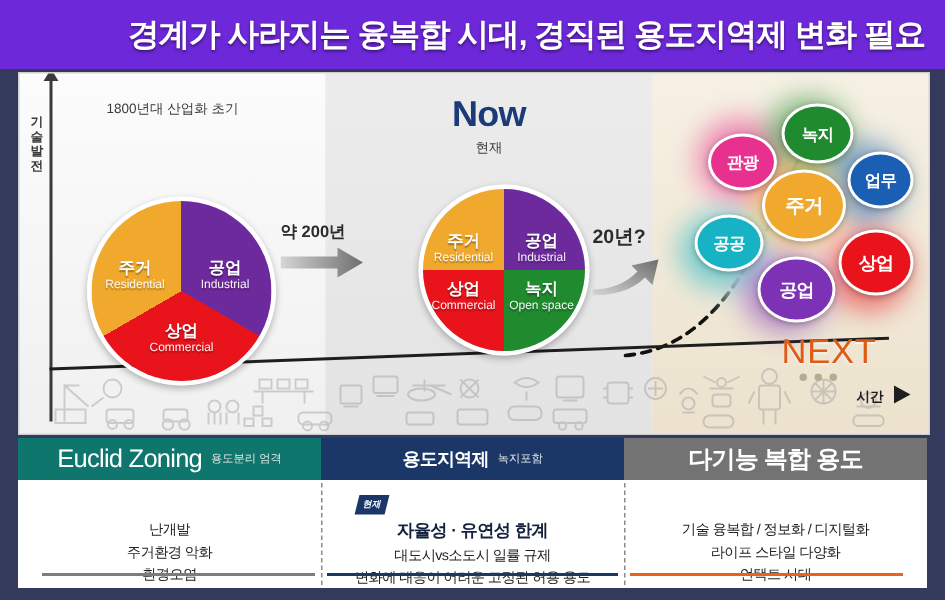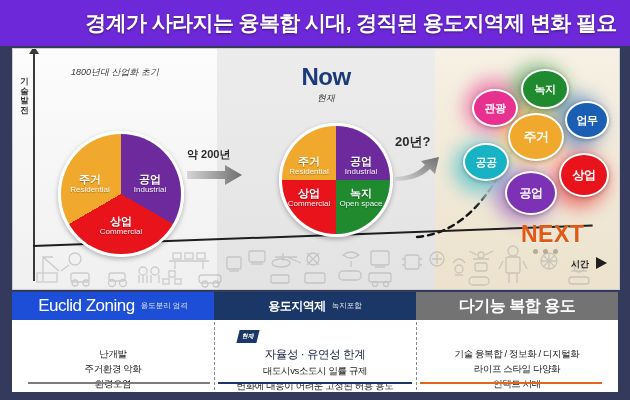--- a/index.html
+++ b/index.html
@@ -60,21 +60,21 @@
     border-top:6px solid transparent;border-bottom:6px solid transparent;
     border-left:11px solid #1e1e1e;
   }
   .axis-x-label{
     position:absolute;right:30px;bottom:18px;font-size:9px;color:#1f1f1f;font-weight:bold;
   }
 
   
   .era-head{position:absolute;text-align:center;width:100%;}
   .era-title{font-weight:bold;letter-spacing:-0.5px;}
-  .era-sub{font-size:9px;color:#3b3b3b;margin-top:1px;font-style:italic;}
+  .era-sub{font-size:9px;color:#3b3b3b;margin-top:1px;}
   .t1800{font-size:26px;color:#4a4a4a;}
   .tnow{font-size:24px;color:#1b3a7a;}
 
   
   .pie{position:absolute;border-radius:50%;box-shadow:0 2px 5px rgba(0,0,0,.28);
        border:3px solid #ffffff;overflow:hidden;}
   .slice{position:absolute;left:0;top:0;width:100%;height:100%;}
   .slice-label{
     position:absolute;text-align:center;color:#fff;line-height:1.05;
     text-shadow:0 1px 1px rgba(0,0,0,.35);
@@ -91,46 +91,46 @@
   .bubble{
     position:absolute;border-radius:50%;
     display:flex;align-items:center;justify-content:center;
     color:#fff;font-weight:bold;font-size:11px;
     border:2.5px solid #ffffff;
     box-shadow:0 1px 4px rgba(0,0,0,.3);
     letter-spacing:-0.5px;
   }
   .glow{position:absolute;border-radius:50%;filter:blur(9px);opacity:.55;}
   .next-text{
-    position:absolute;font-size:23px;font-weight:bold;color:#e05a14;
+    position:absolute;font-size:23px;font-weight:normal;color:#e05a14;
     letter-spacing:0.5px;text-shadow:0 1px 1px rgba(255,255,255,.6);
   }
   .next-dots{position:absolute;display:flex;gap:5px;}
   .next-dots span{width:5px;height:5px;border-radius:50%;background:#b9ab92;display:block;}
 
   
   .dash-arrow{position:absolute;left:0;top:0;width:606px;height:240px;pointer-events:none;}
 
   
   .bottom{position:absolute;left:12px;top:292px;width:606px;height:100px;background:#ffffff;}
   .bar-row{position:absolute;left:0;top:0;width:606px;height:28px;display:flex;}
   .bar{display:flex;align-items:center;justify-content:center;height:28px;gap:6px;}
   .bar-main{color:#fff;font-weight:bold;letter-spacing:-0.5px;}
   .bar-sub{color:#e8e8e8;font-size:7.5px;}
-  .bar-gray{width:202px;background:#1d4ed8;}
+  .bar-gray{width:202px;background:#0f766e;}
   .bar-gray .bar-main{font-size:17px;font-weight:normal;}
   .bar-navy{width:202px;background:#1b3768;}
   .bar-navy .bar-main{font-size:12px;}
   .bar-orange{width:202px;background:#737373;}
   .bar-orange .bar-main{font-size:16px;}
 
   .cols{position:absolute;left:0;top:28px;width:606px;height:72px;display:flex;}
   .col{width:202px;position:relative;padding-top:26px;box-sizing:border-box;}
   .col .line{text-align:center;font-size:9.5px;color:#222;line-height:15px;letter-spacing:-0.4px;}
-  .col .line.bold{font-size:11.5px;font-weight:normal;color:#15213f;line-height:17px;}
+  .col .line.bold{font-size:11.5px;font-weight:bold;color:#15213f;line-height:17px;}
   .vsep{position:absolute;top:30px;width:0;height:66px;border-left:1px dashed #8a8a8a;}
   .underline{position:absolute;bottom:8px;height:2px;}
 
   .badge{
     position:absolute;left:24px;top:10px;width:20px;height:13px;background:#1b3768;
     transform:skewX(-14deg);display:flex;align-items:center;justify-content:center;
     color:#fff;font-size:6px;font-weight:bold;
   }
 </style>
 </head>
@@ -276,21 +276,21 @@
       <div class="slice-label" style="left:0px;top:62px;width:54px;">
         <span class="sl-ko">상업</span>
         <span class="sl-en">Commercial</span>
       </div>
       <div class="slice-label" style="left:52px;top:62px;width:54px;">
         <span class="sl-ko">녹지</span>
         <span class="sl-en">Open space</span>
       </div>
     </div>
 
-    <div class="mid-arrow" style="left:382px;top:84px;">
+    <div class="mid-arrow" style="left:382px;top:100px;">
       <div class="arrow-cap big">20년?</div>
       <svg width="46" height="26" viewBox="0 0 46 26" style="margin-top:4px;">
         <defs>
             <linearGradient id="ag2" x1="0" y1="1" x2="1" y2="0">
           <stop offset="0%" stop-color="#d6d6d6"></stop>
               <stop offset="100%" stop-color="#6e6e6e"></stop>
         </linearGradient>
           </defs>
         <path d="M0 22 C12 22 22 18 30 10 L26 6 L44 2 L40 19 L35 14 C26 23 13 26 0 26 Z" fill="url(#ag2)"></path>
       </svg>

